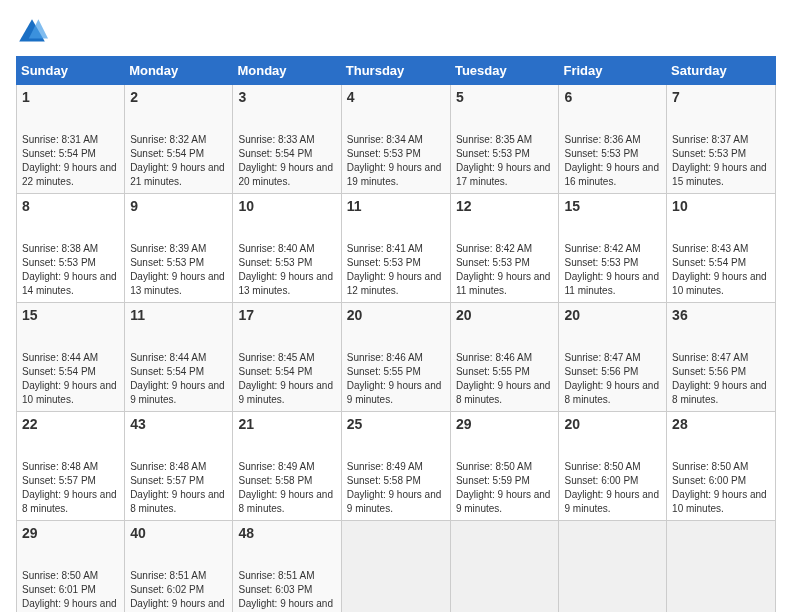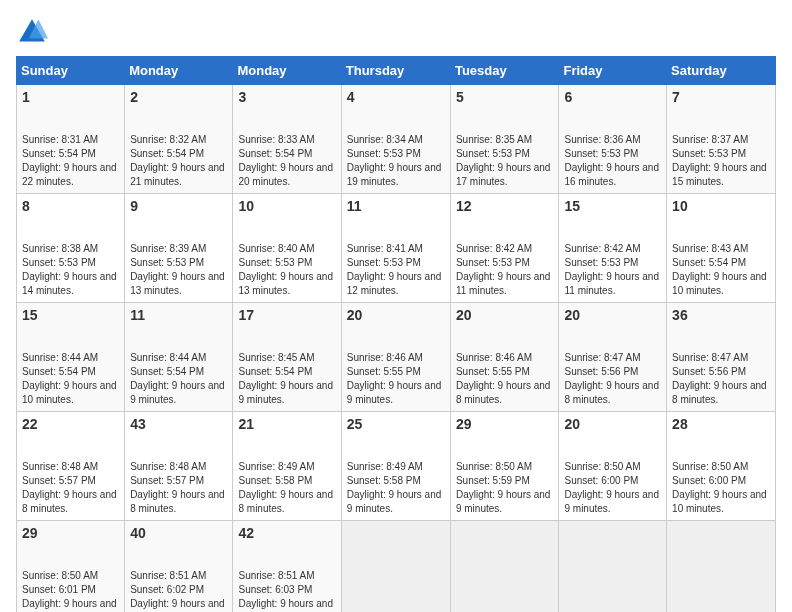--- a/index.html
+++ b/index.html
@@ -366,21 +366,21 @@
         </td>
         <td>
           <span class="day-number">40</span>
         <div class="day-info">
           Sunrise: 8:51 AM<br>
           Sunset: 6:02 PM<br>
           Daylight: 9 hours and 11 minutes.
         </div>
         </td>
         <td>
-          <span class="day-number">42</span>
+          <span class="day-number">48</span>
         <div class="day-info">
           Sunrise: 8:51 AM<br>
           Sunset: 6:03 PM<br>
           Daylight: 9 hours and 11 minutes.
         </div>
         </td>
         <td class="empty-cell"></td>
         <td class="empty-cell"></td>
         <td class="empty-cell"></td>
         <td class="empty-cell"></td>

